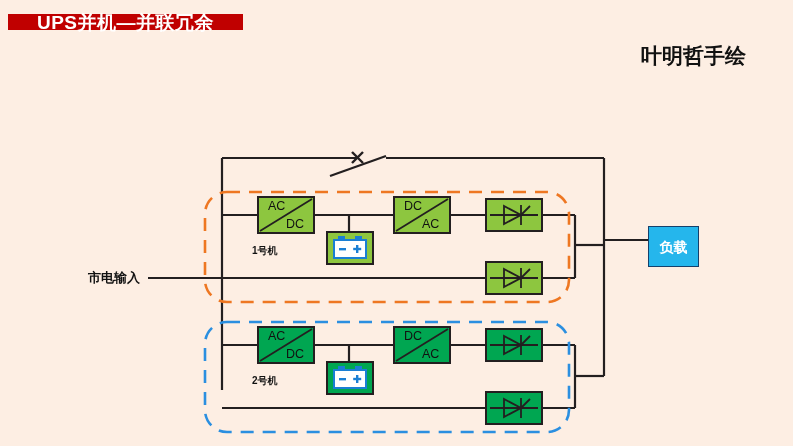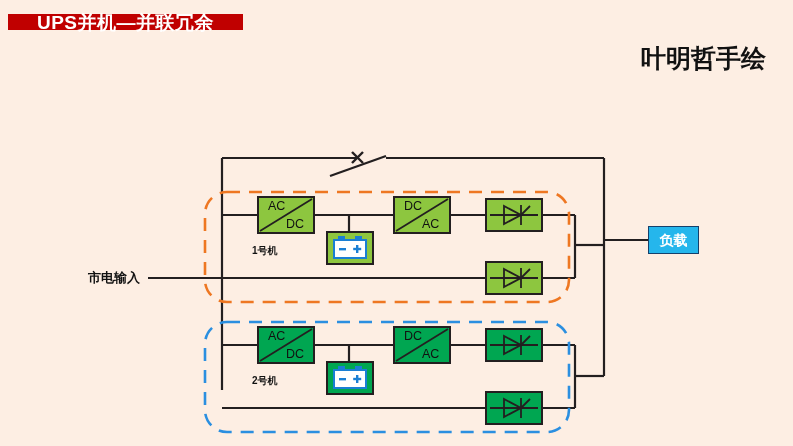--- a/index.html
+++ b/index.html
@@ -36,31 +36,31 @@
     color: #ffffff;
     font-size: 19px;
     font-weight: bold;
     letter-spacing: 0.5px;
     line-height: 1;
   }
   .byline {
     position: absolute;
     left: 641px;
     top: 42px;
-    font-size: 25px;
+    font-size: 21px;
     font-weight: bold;
     color: #111111;
     white-space: nowrap;
   }
   .load-box {
     position: absolute;
     left: 648px;
     top: 226px;
     width: 51px;
-    height: 28px;
+    height: 41px;
     background: #25b6ec;
     border: 1.6px solid #15406b;
     display: flex;
     align-items: center;
     justify-content: center;
     box-sizing: border-box;
   }
   .load-box span {
     color: #ffffff;
     font-size: 14px;

